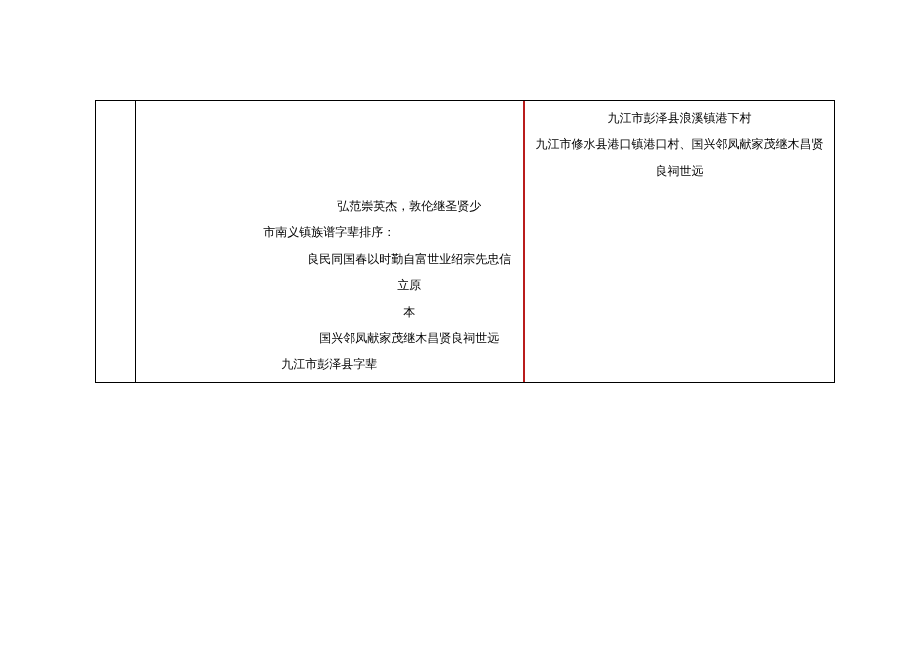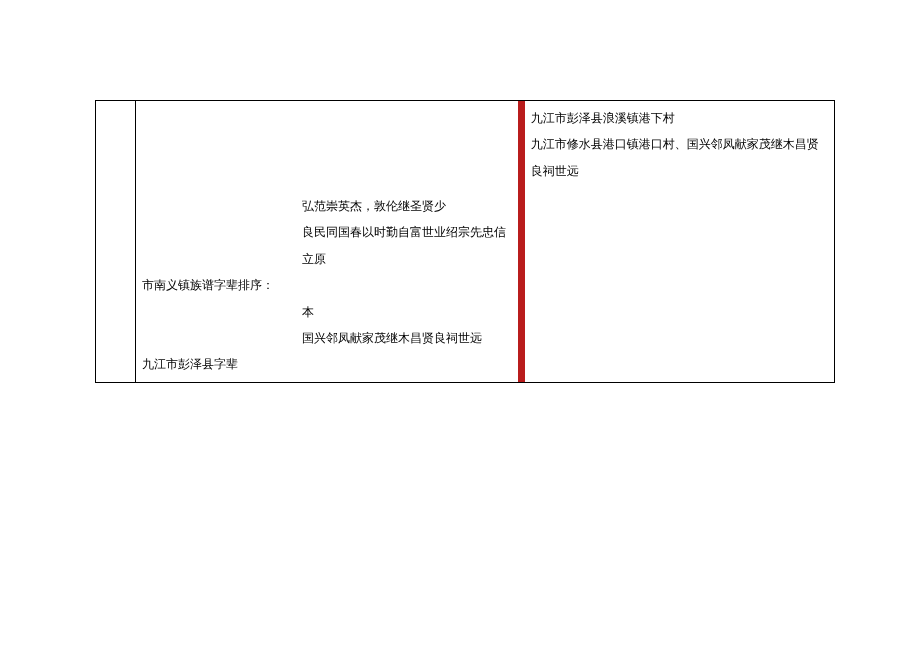--- a/index.html
+++ b/index.html
@@ -23,46 +23,47 @@
       width: 740px;
       border: 1px solid #000000;
       display: flex;
     }
     .col-1 {
       width: 40px;
       border-right: 1px solid #000000;
     }
     .col-2 {
       width: 390px;
-      border-right: 7px solid #b91c1c;
+      border-right: 2px solid #b91c1c;
       padding: 4px 6px;
       line-height: 2.2;
     }
     .col-3 {
       width: 310px;
       padding: 4px 6px;
       line-height: 2.2;
     }
     .indent-block {
       padding-left: 160px;
     }
     .line {
       display: block;
+      text-align: center;
     }
   </style>
 </head>
 <body>
 
 <div class="table-container">
   <div class="col-1"></div>
   <div class="col-2">
     <div style="height: 88px;"></div>
     <span class="line indent-block">弘范崇英杰，敦伦继圣贤少</span>
+    <span class="line">市南义镇族谱字辈排序：</span>
     <span class="line indent-block">良民同国春以时勤自富世业绍宗先忠信立原</span>
-    <span class="line">市南义镇族谱字辈排序：</span>
     <span class="line indent-block">本</span>
     <span class="line indent-block">国兴邻凤献家茂继木昌贤良祠世远</span>
     <span class="line">九江市彭泽县字辈</span>
   </div>
   <div class="col-3">
     <span class="line">九江市彭泽县浪溪镇港下村</span>
     <span class="line">九江市修水县港口镇港口村、国兴邻凤献家茂继木昌贤良祠世远</span>
   </div>
 </div>
 

